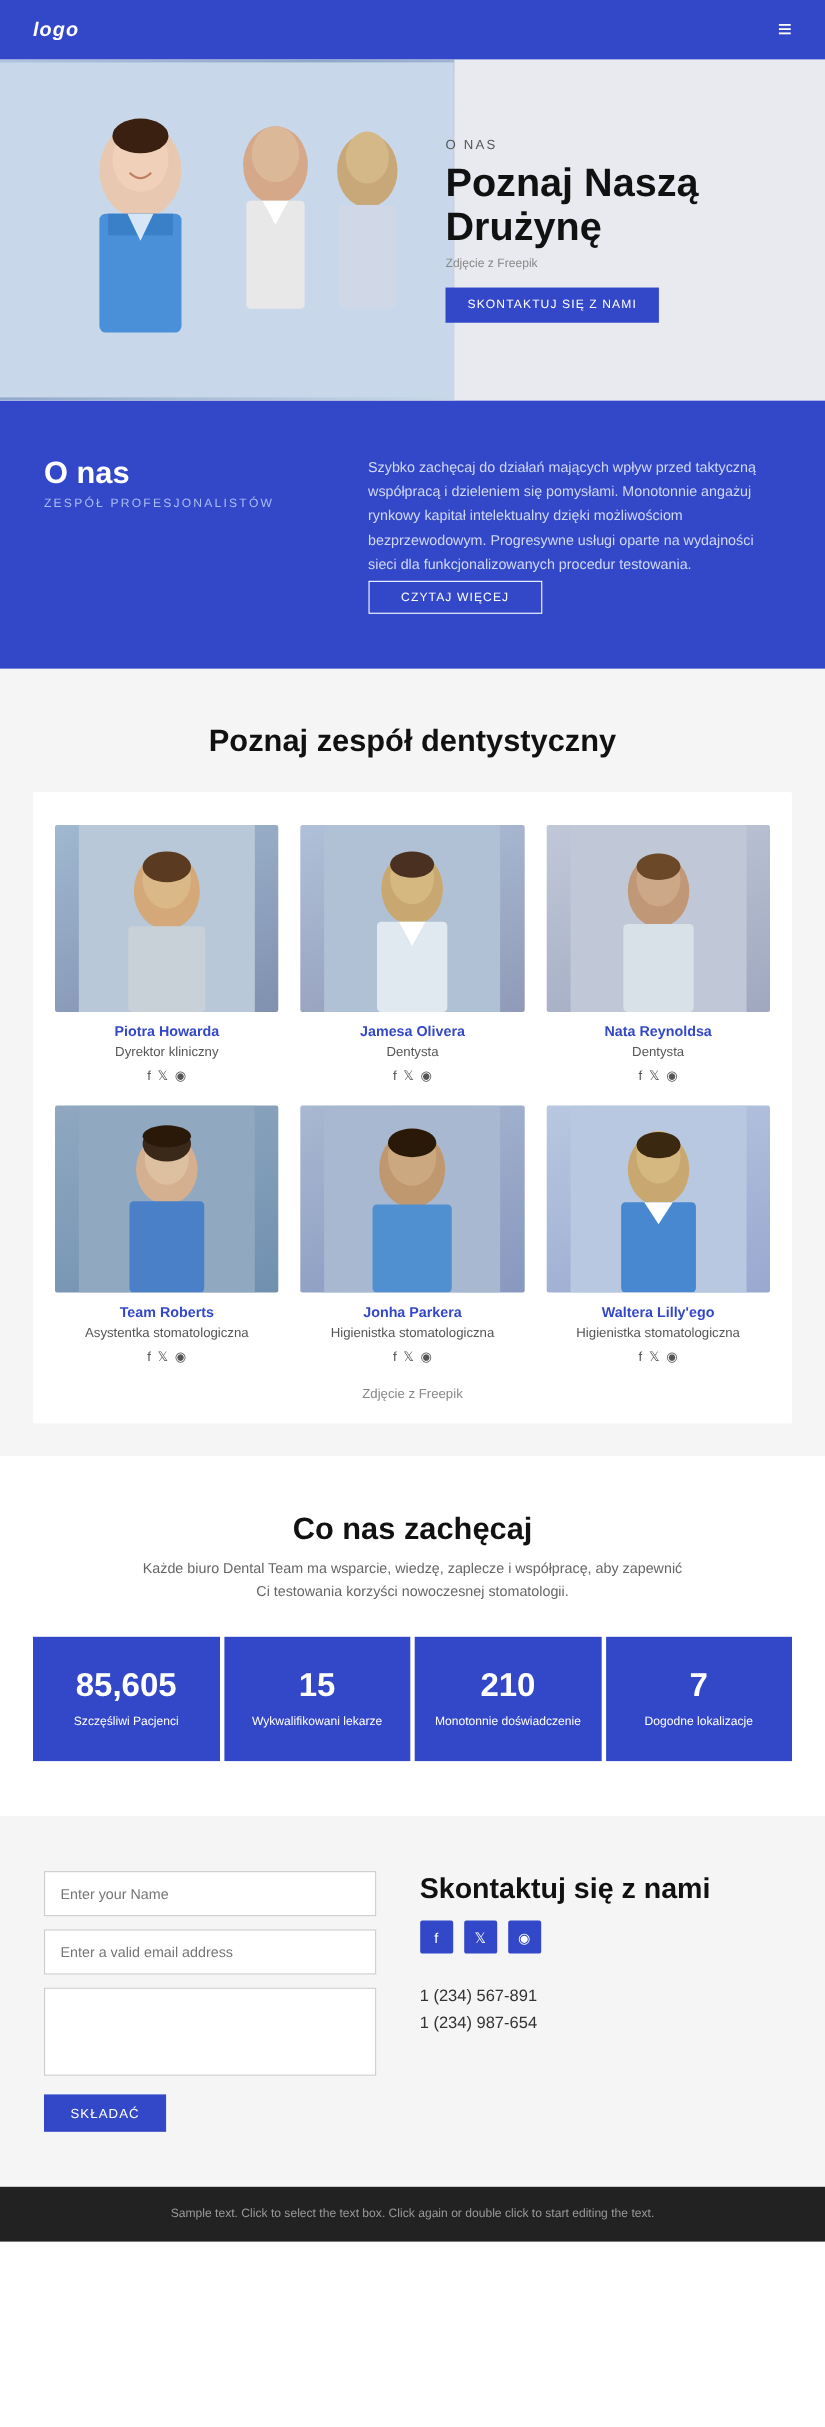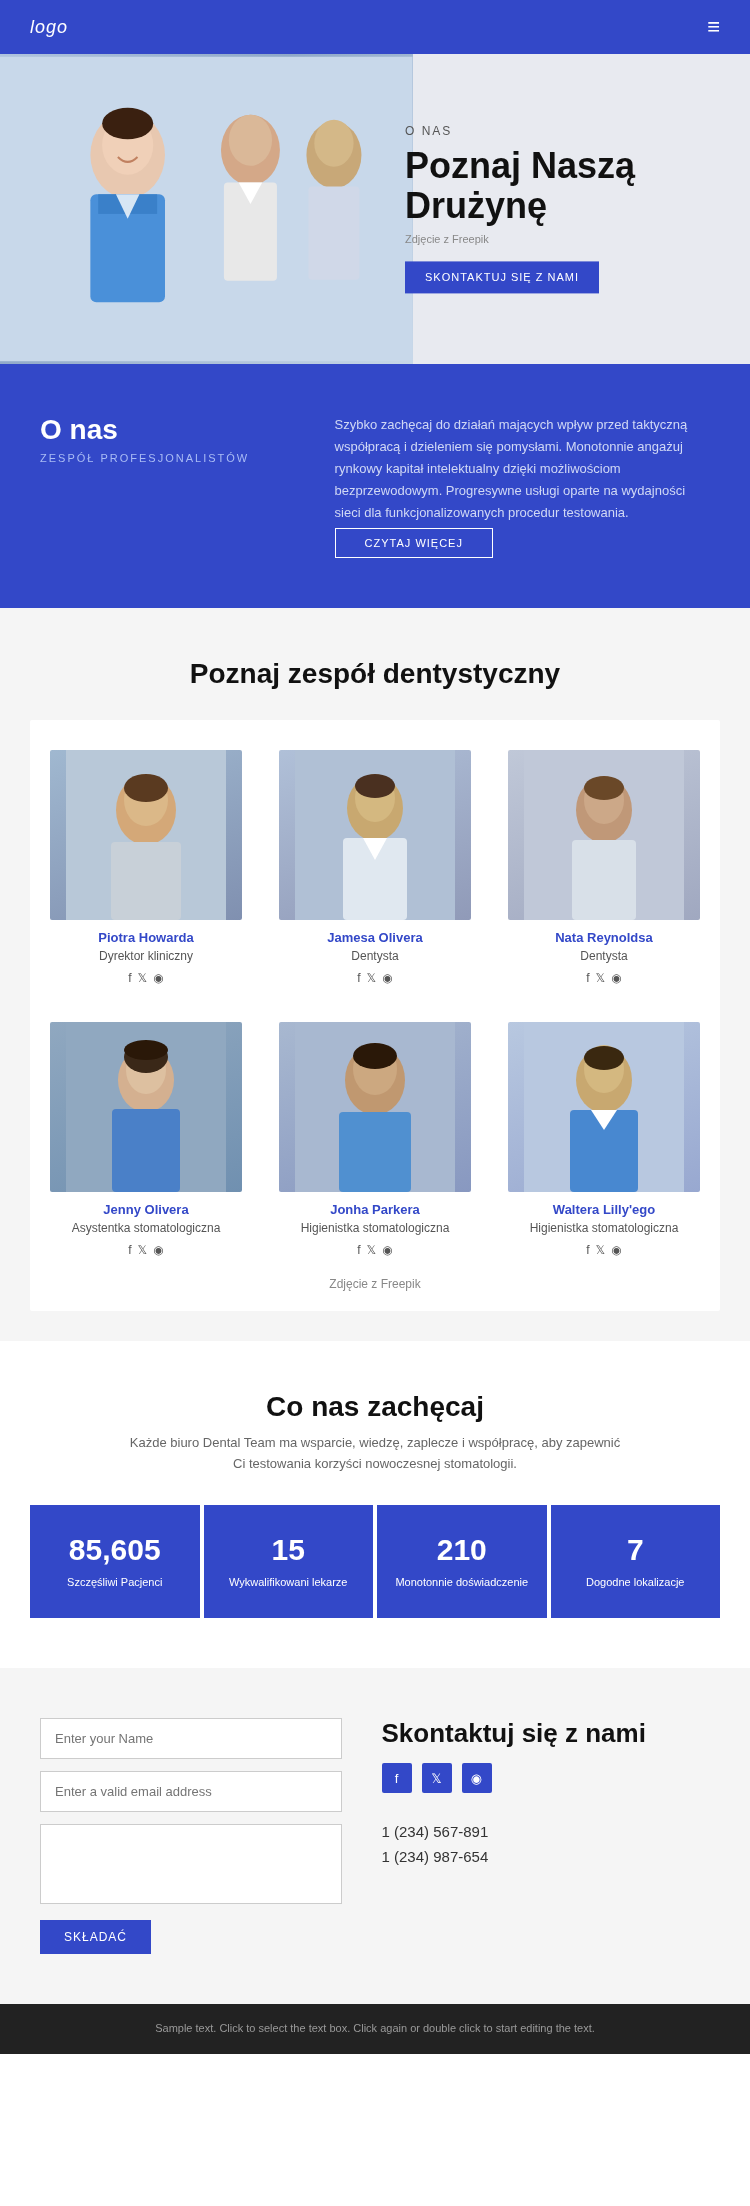--- a/index.html
+++ b/index.html
@@ -9,21 +9,21 @@
     
     nav {
       background: #3348c8;
       display: flex;
       align-items: center;
       justify-content: space-between;
       padding: 14px 30px;
       position: relative;
       z-index: 10;
     }
-    .nav-logo { color: #fff; font-size: 18px; font-style: italic; font-weight: normal; letter-spacing: 1px; }
+    .nav-logo { color: #fff; font-size: 18px; font-style: italic; font-weight: bold; letter-spacing: 1px; }
     .nav-menu { color: #fff; font-size: 22px; cursor: pointer; }
 
     
     .hero {
       position: relative;
       height: 310px;
       background: #e8eaf0;
       overflow: hidden;
     }
     .hero-img-placeholder {
@@ -108,21 +108,21 @@
     .team-section h2 { font-size: 28px; font-weight: 900; color: #111; margin-bottom: 30px; }
 
     .team-grid-wrapper {
       background: #fff;
       border-radius: 2px;
       padding: 30px 20px 20px;
     }
     .team-grid {
       display: grid;
       grid-template-columns: 1fr 1fr 1fr;
-      gap: 37px;
+      gap: 20px;
       margin-bottom: 20px;
     }
     .team-card { text-align: center; }
     .team-card-img {
       width: 100%;
       height: 170px;
       background: #c8d8e8;
       border-radius: 2px;
       margin-bottom: 10px;
       overflow: hidden;
@@ -354,21 +354,21 @@
           <svg viewBox="0 0 160 170" xmlns="http://www.w3.org/2000/svg">
             <rect width="160" height="170" fill="#90a8c0"></rect>
             <ellipse cx="80" cy="58" rx="28" ry="32" fill="#d4b090"></ellipse>
             <ellipse cx="80" cy="48" rx="20" ry="24" fill="#ddc0a0"></ellipse>
             <rect x="46" y="87" width="68" height="83" rx="4" fill="#4a80c8"></rect>
             <ellipse cx="80" cy="35" rx="22" ry="16" fill="#3a2818"></ellipse>
 
             <ellipse cx="80" cy="28" rx="22" ry="10" fill="#2a1808"></ellipse>
           </svg>
         </div>
-        <div class="team-card-name">Jenny Olivera</div>
+        <div class="team-card-name">Team Roberts</div>
         <div class="team-card-role">Asystentka stomatologiczna</div>
         <div class="social-icons">
           <span class="social-icon">f</span>
           <span class="social-icon">𝕏</span>
           <span class="social-icon">◉</span>
         </div>
       </div>
 
       <div class="team-card">
         <div class="team-card-img person-bg-5">

